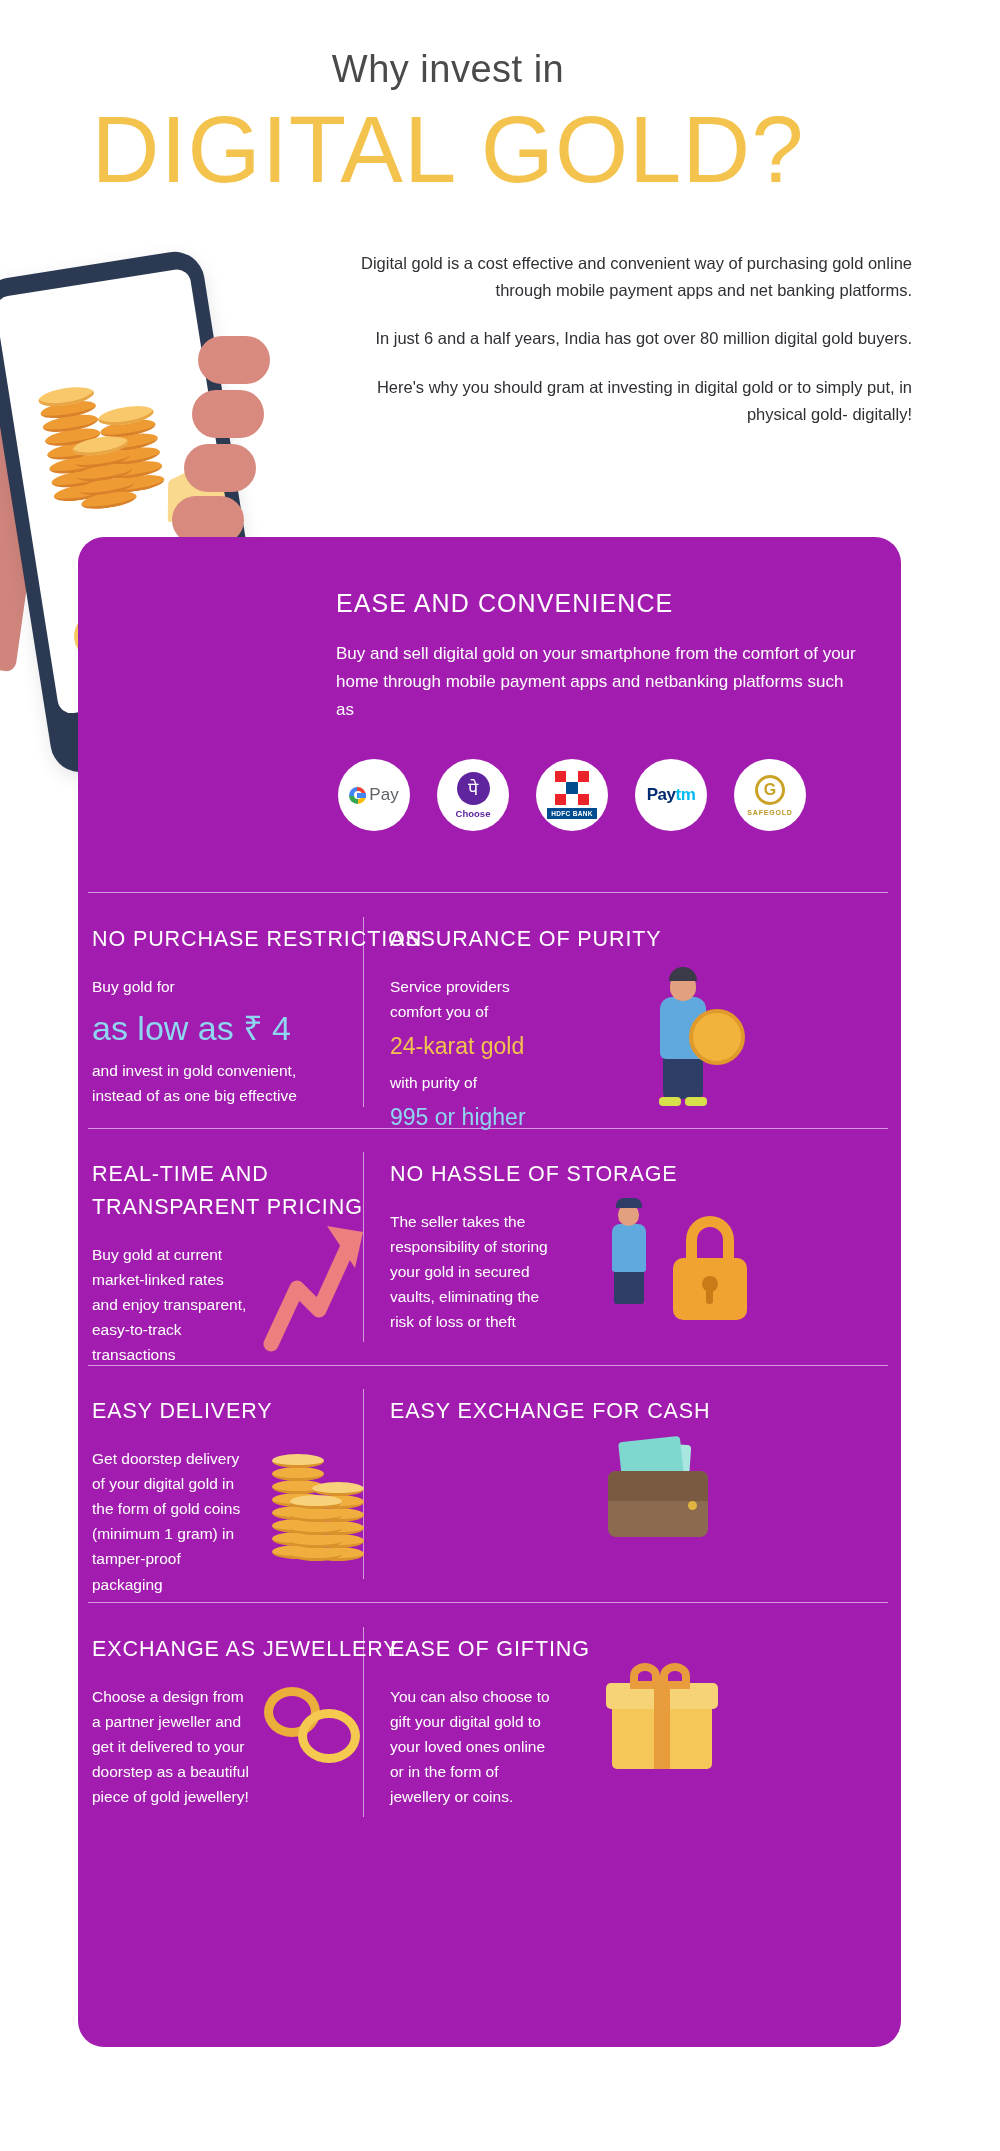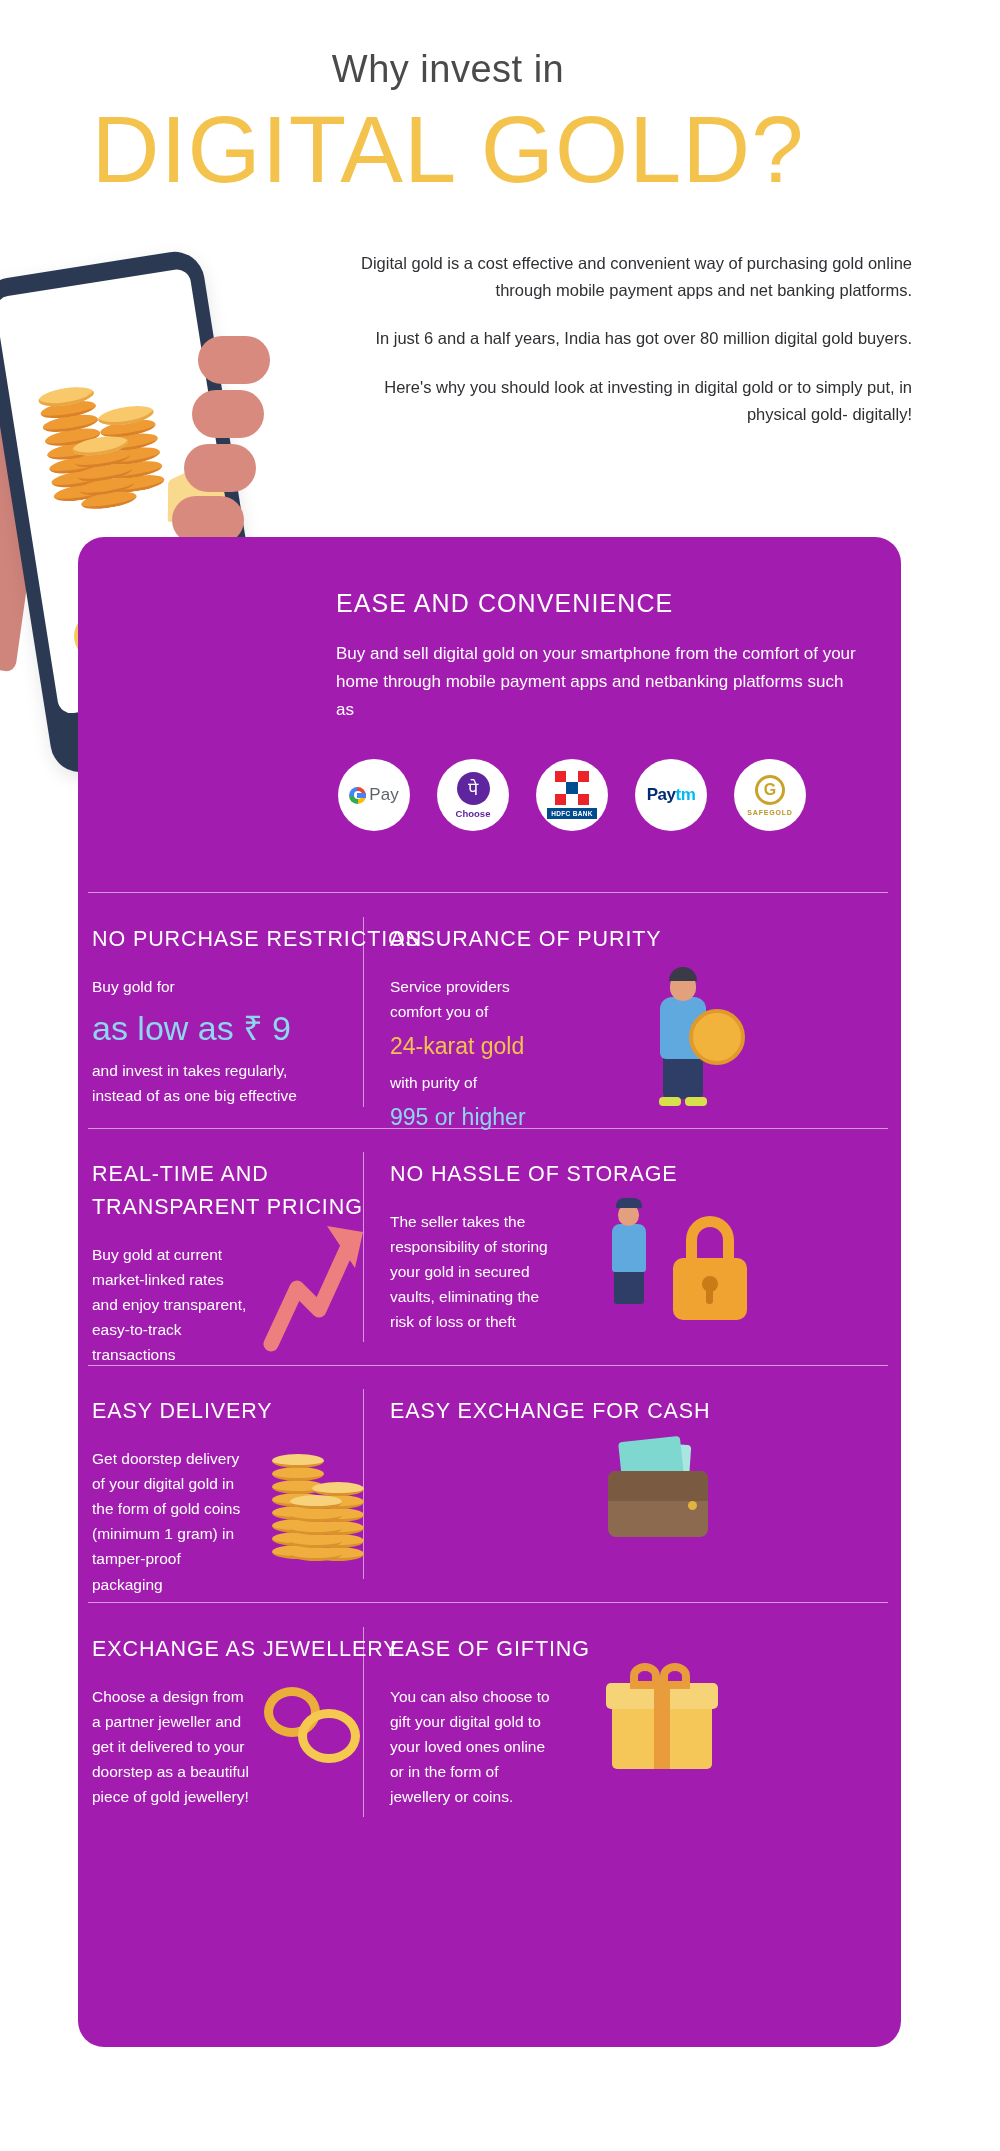--- a/index.html
+++ b/index.html
@@ -225,21 +225,21 @@
 <div class="page">
 
   <div class="header">
     <div class="kicker">Why invest in</div>
     <div class="bigtitle" style="color: rgb(243, 195, 78);">DIGITAL GOLD?</div>
   </div>
 
   <div class="intro">
     <p>Digital gold is a cost effective and convenient way of purchasing gold online through mobile payment apps and net banking platforms.</p>
     <p>In just 6 and a half years, India has got over 80 million digital gold buyers.</p>
-    <p>Here's why you should look at investing in digital gold or to simply put, in physical gold- digitally!</p>
+    <p>Here's why you should gram at investing in digital gold or to simply put, in physical gold- digitally!</p>
   </div>
 
   <div class="phone-wrap">
     <div class="hand-thumb"></div>
 
     <div class="phone">
       <div class="screen">
 
         <div class="coins">
           <div class="stack" style="left:0px; top:14px;">
@@ -326,22 +326,22 @@
       <div class="rule" style="left:10px; top:1065px; width:800px;"></div>
 
       <div class="vrule" style="left:285px; top:380px; height:190px;"></div>
       <div class="vrule" style="left:285px; top:615px; height:190px;"></div>
       <div class="vrule" style="left:285px; top:852px; height:190px;"></div>
       <div class="vrule" style="left:285px; top:1090px; height:190px;"></div>
 
       <div class="cell" style="left:14px; top:390px; width:265px;">
         <h3>NO PURCHASE RESTRICTION</h3>
         <p>Buy gold for</p>
-        <span class="hl-blue sp">as low as ₹ 9</span>
-        <p class="sp">and invest in takes regularly,</p>
+        <span class="hl-blue sp">as low as ₹ 4</span>
+        <p class="sp">and invest in gold convenient,</p>
         <p>instead of as one big effective</p>
       </div>
 
       <div class="cell" style="left:312px; top:390px; width:180px;">
         <h3>ASSURANCE OF PURITY</h3>
         <p>Service providers</p>
         <p>comfort you of</p>
         <span class="hl-gold sp">24-karat gold</span>
         <p class="sp">with purity of</p>
         <span class="hl-blue-sm sp">995 or higher</span>

